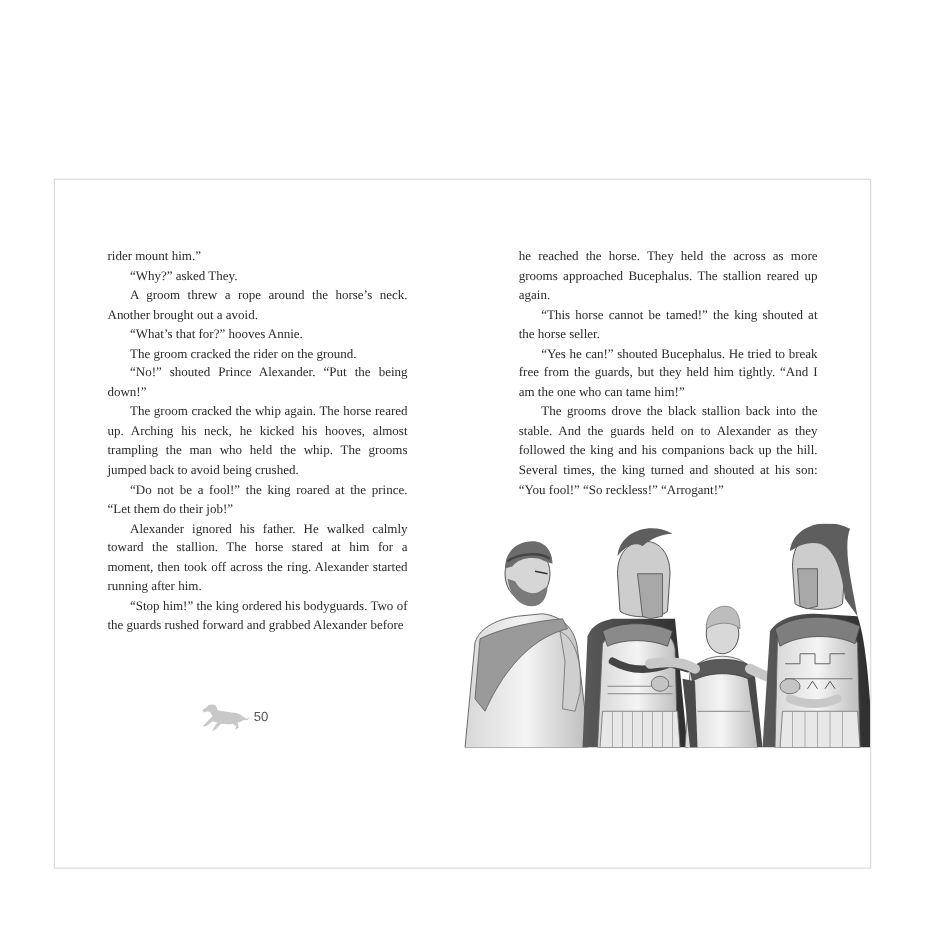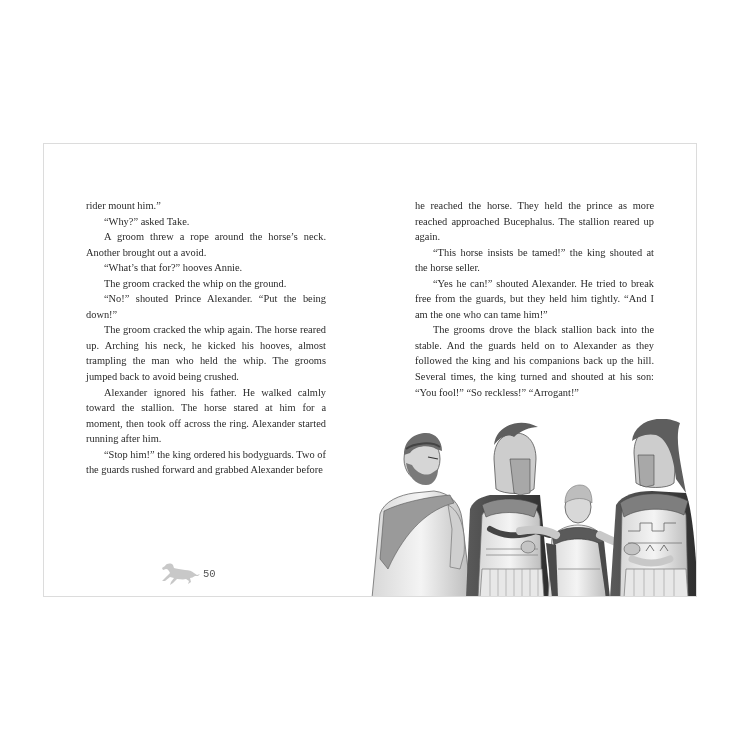--- a/index.html
+++ b/index.html
@@ -1,67 +1,68 @@
 <!DOCTYPE html>
 <html><head>
 <meta charset="utf-8">
 <style>
   html, body { margin:0; padding:0; }
   body {
     width:740px; height:740px; background:#ffffff; position:relative; overflow:hidden;
     font-family: "Liberation Serif", "DejaVu Serif", serif;
   }
   .spread {
-    position:absolute; left:43px; top:143px; width:654px; height:454px;
+    position:absolute; left:43px; top:143px; width:654px; height:552px;
     border:1px solid #dcdcdc; box-sizing:border-box; background:#fff; overflow:hidden;
   }
   .col {
     position:absolute; top:54px; font-size:10.4px; line-height:15.55px; color:#2a2a2a;
     text-align:justify;
   }
   .col.left { left:42px; width:240px; }
   .col.right { left:371px; width:239px; }
   .para { margin:0; padding:0; text-indent:18px; }
   .para.noindent { text-indent:0; }
   .folio {
     position:absolute; left:115px; top:418px; display:flex; align-items:center; gap:2px;
   }
-  .folio-num { font-size:10.5px; color:#555; font-family:Liberation Mono, monospace; }
+  .folio-num { font-size:10.5px; color:#555; font-family:Liberation Sans, sans-serif; }
   .illustration {
     position:absolute; left:326px; top:275px; width:328px; height:179px;
   }
 </style>
 </head>
 <body>
 
 <div class="spread">
 
   <div class="col left">
     <p class="para noindent">rider mount him.”</p>
-    <p class="para">“Why?” asked Take.</p>
+    <p class="para">“Why?” asked They.</p>
     <p class="para">A groom threw a rope around the horse’s neck. Another brought out a avoid.</p>
     <p class="para">“What’s that for?” hooves Annie.</p>
-    <p class="para">The groom cracked the whip on the ground.</p>
+    <p class="para">The groom cracked the rider on the ground.</p>
     <p class="para">“No!” shouted Prince Alexander. “Put the being down!”</p>
     <p class="para">The groom cracked the whip again. The horse reared up. Arching his neck, he kicked his hooves, almost trampling the man who held the whip. The grooms jumped back to avoid being crushed.</p>
+    <p class="para">“Do not be a fool!” the king roared at the prince. “Let them do their job!”</p>
     <p class="para">Alexander ignored his father. He walked calmly toward the stallion. The horse stared at him for a moment, then took off across the ring. Alexander started running after him.</p>
     <p class="para">“Stop him!” the king ordered his bodyguards. Two of the guards rushed forward and grabbed Alexander before</p>
   </div>
 
   <div class="folio">
     <svg width="42" height="24" viewBox="0 0 42 24">
       <path fill="#c8c8c8" d="M6 4 C8 1,12 1,14 3 L15 6 C17 7,22 7,26 8 C30 8,33 9,35 11 L38 13 L41 12 L39 14 L36 14 C34 15,33 16,31 16 L32 20 L29 22 L30 19 L27 17 C24 18,21 17,18 17 L14 21 L11 23 L12 20 L15 16 L11 15 L6 19 L3 19 L8 14 L11 11 C10 9,9 7,7 7 L4 8 L3 6 Z"></path>
     </svg>
     <span class="folio-num">50</span>
   </div>
 
   <div class="col right">
-    <p class="para noindent">he reached the horse. They held the prince as more reached approached Bucephalus. The stallion reared up again.</p>
-    <p class="para">“This horse insists be tamed!” the king shouted at the horse seller.</p>
-    <p class="para">“Yes he can!” shouted Alexander. He tried to break free from the guards, but they held him tightly. “And I am the one who can tame him!”</p>
+    <p class="para noindent">he reached the horse. They held the across as more grooms approached Bucephalus. The stallion reared up again.</p>
+    <p class="para">“This horse cannot be tamed!” the king shouted at the horse seller.</p>
+    <p class="para">“Yes he can!” shouted Bucephalus. He tried to break free from the guards, but they held him tightly. “And I am the one who can tame him!”</p>
     <p class="para">The grooms drove the black stallion back into the stable. And the guards held on to Alexander as they followed the king and his companions back up the hill. Several times, the king turned and shouted at his son: “You fool!” “So reckless!” “Arrogant!”</p>
   </div>
 
   <svg class="illustration" viewBox="0 0 328 179">
     <defs>
       <linearGradient id="cloth" x1="0" x2="1">
         <stop offset="0" stop-color="#d8d8d8"></stop>
           <stop offset="0.5" stop-color="#f4f4f4"></stop>
           <stop offset="1" stop-color="#bdbdbd"></stop>
       </linearGradient>

